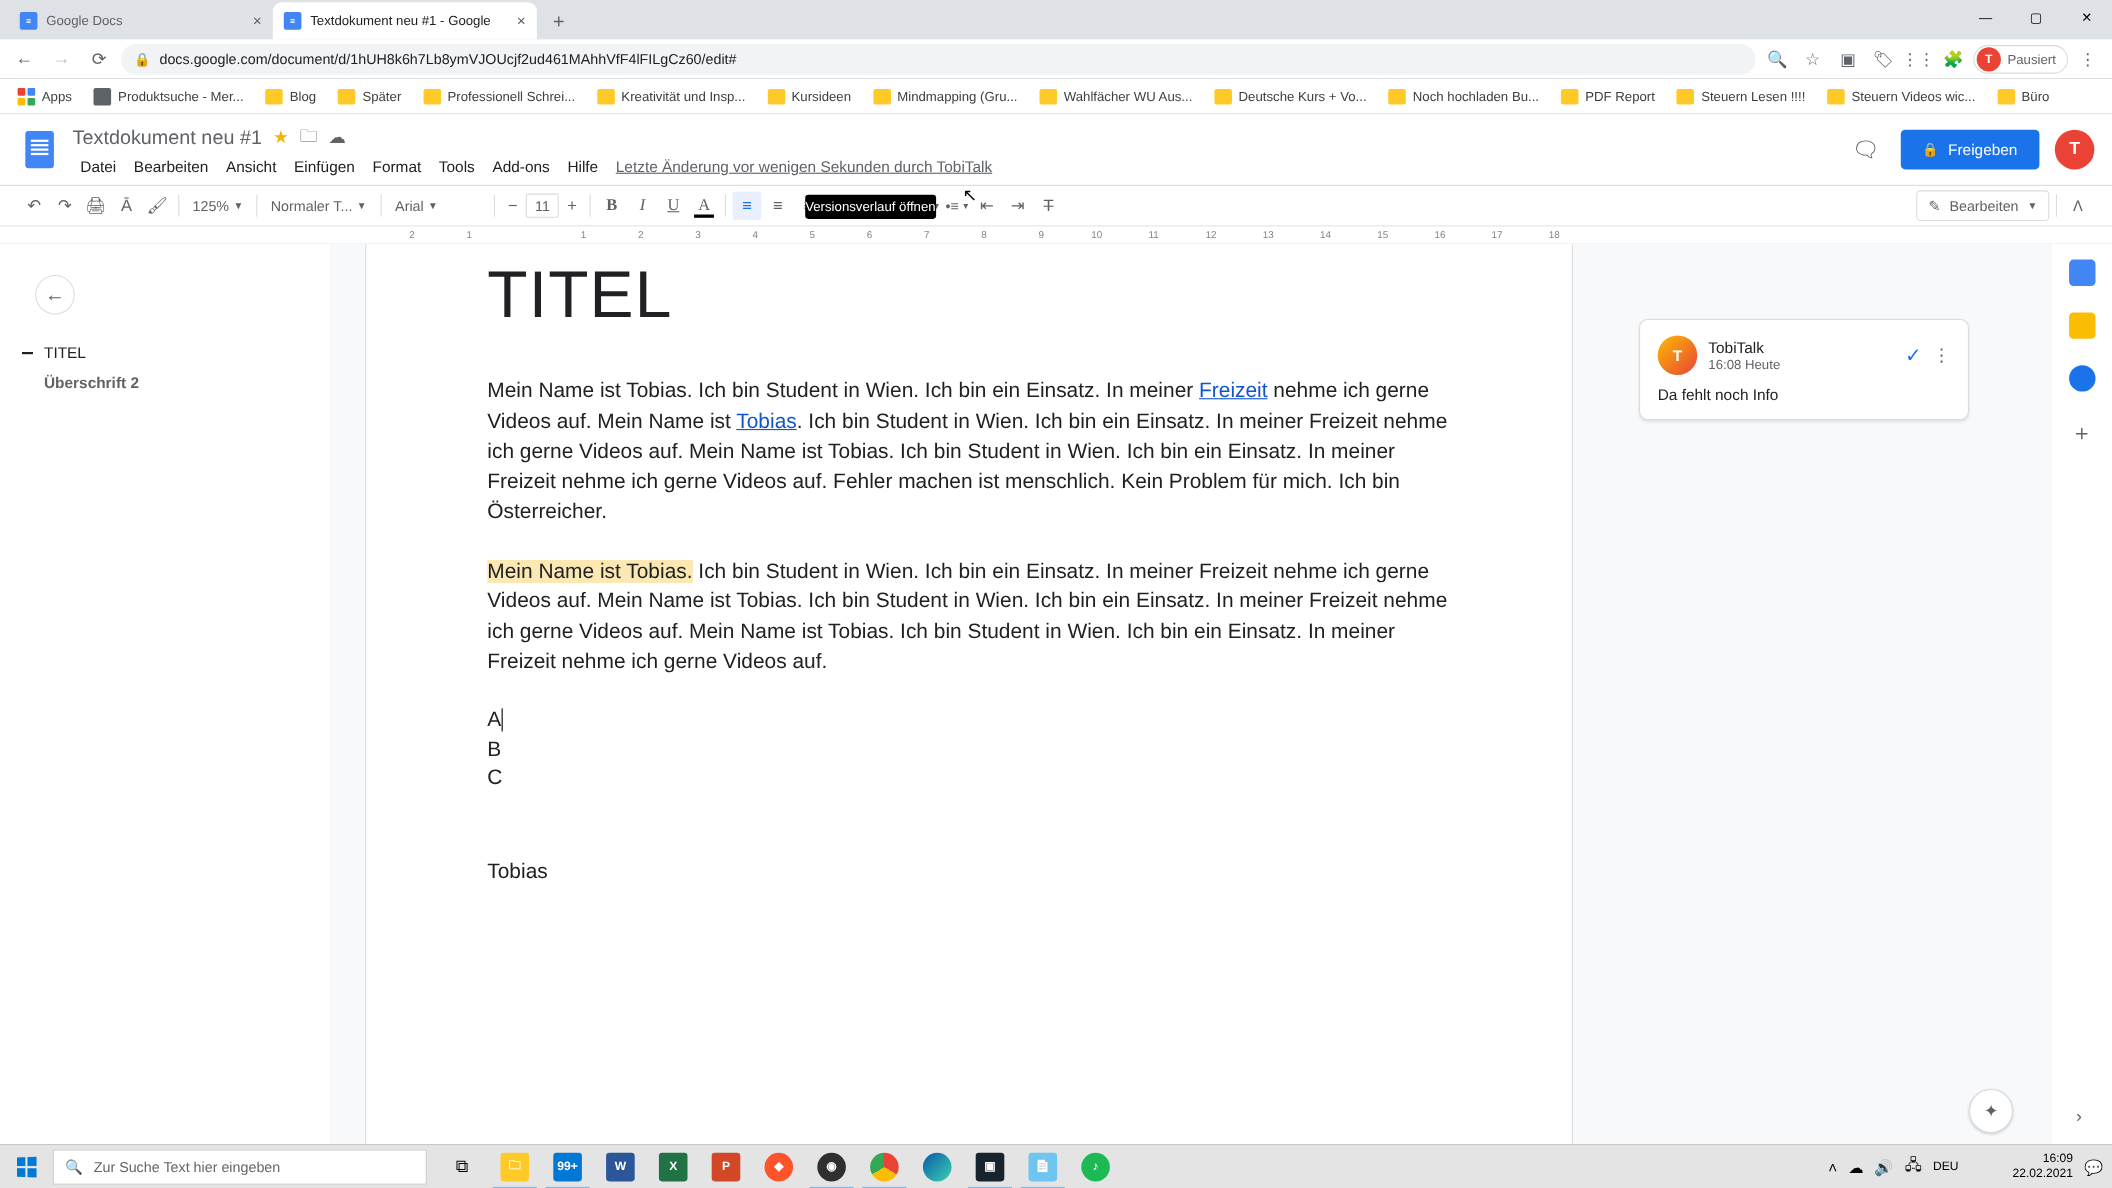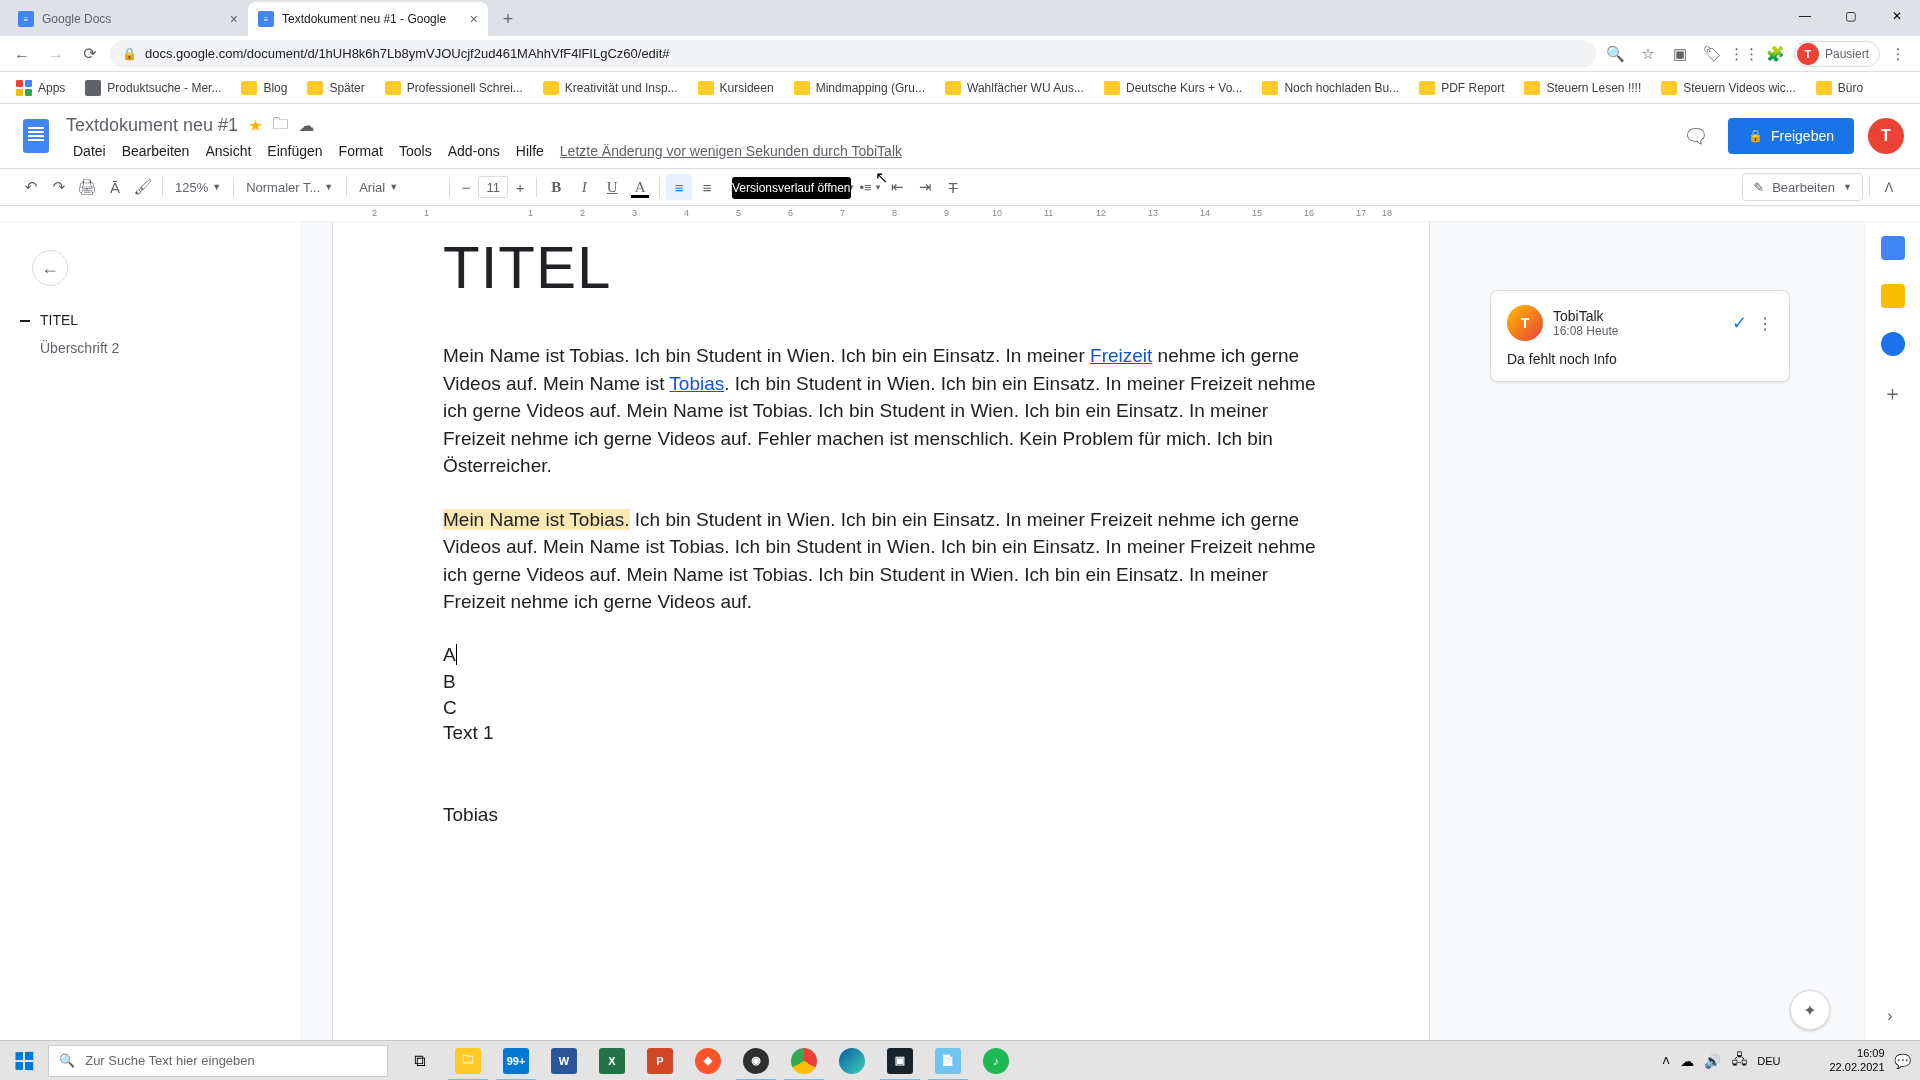--- a/index.html
+++ b/index.html
@@ -78,21 +78,21 @@
 
 
 .ruler { height: 16px; background: #fff; border-bottom: 1px solid #f1f3f4; position: relative; font-size: 9px; color: #80868b; }
 .ruler-track { position: absolute; left: 332px; right: 34px; top: 0; bottom: 0; }
 .ruler-num { position: absolute; top: 2px; }
 
 
 .main-area { position: absolute; top: 222px; bottom: 36px; left: 0; right: 0; background: #f8f9fa; display: flex; }
 .outline-pane { width: 300px; background: #fff; border-right: none; padding: 16px 0; }
 .outline-back { width: 36px; height: 36px; margin: 12px 0 20px 32px; display: flex; align-items: center; justify-content: center; color: #5f6368; font-size: 18px; border: 1px solid #dadce0; border-radius: 50%; }
-.outline-item { padding: 6px 20px 6px 40px; font-size: 14px; color: #5f6368; display: flex; align-items: center; }
+.outline-item { padding: 6px 20px 6px 40px; font-size: 14px; color: #5f6368; display: flex; align-items: center; font-weight: bold; }
 .outline-item.lvl0 { font-weight: 500; color: #202124; position: relative; }
 .outline-item.lvl0::before { content:""; position:absolute; left:20px; top:50%; width:10px; height:2px; background:#202124; }
 .outline-item.lvl1 { padding-left: 40px; }
 
 .doc-scroll { flex: 1; overflow: hidden; position: relative; }
 .page { position: absolute; left: 32px; top: -10px; width: 1098px; background: #fff; border: 1px solid #dadce0; padding: 20px 110px 80px 110px; min-height: 1050px; }
 .h-title { font-size: 60px; font-weight: 400; color: #202124; margin-bottom: 40px; letter-spacing: 1px; }
 .body-p { font-size: 19px; line-height: 1.45; color: #202124; margin-bottom: 26px; }
 .body-p a { color: #1155cc; text-decoration: underline; }
 .hl { background: #fce8b2; }
@@ -360,21 +360,21 @@
     <span class="ruler-num" style="left:560px">8</span>
     <span class="ruler-num" style="left:612px">9</span>
     <span class="ruler-num" style="left:660px">10</span>
     <span class="ruler-num" style="left:712px">11</span>
     <span class="ruler-num" style="left:764px">12</span>
     <span class="ruler-num" style="left:816px">13</span>
     <span class="ruler-num" style="left:868px">14</span>
     <span class="ruler-num" style="left:920px">15</span>
     <span class="ruler-num" style="left:972px">16</span>
     <span class="ruler-num" style="left:1024px">17</span>
-    <span class="ruler-num" style="left:1050px">18</span>
+    <span class="ruler-num" style="left:1076px">18</span>
   </div>
 </div>
 
 <div class="main-area">
   <div class="outline-pane">
     <div class="outline-back">←</div>
     <div class="outline-item lvl0">
         <span>TITEL</span>
       </div>
     <div class="outline-item lvl1">
@@ -387,21 +387,20 @@
       <div class="h-title">TITEL</div>
       <p class="body-p">
         <span>Mein Name ist Tobias. Ich bin Student in Wien. Ich bin ein Einsatz. In meiner </span><a href="#">Freizeit</a><span> nehme ich gerne Videos auf. Mein Name ist </span><a href="#">Tobias</a><span>. Ich bin Student in Wien. Ich bin ein Einsatz. In meiner Freizeit nehme ich gerne Videos auf. Mein Name ist Tobias. Ich bin Student in Wien. Ich bin ein Einsatz. In meiner Freizeit nehme ich gerne Videos auf. Fehler machen ist menschlich. Kein Problem für mich. Ich bin Österreicher.</span>
       </p>
       <p class="body-p">
         <span class="hl">Mein Name ist Tobias.</span><span> Ich bin Student in Wien. Ich bin ein Einsatz. In meiner Freizeit nehme ich gerne Videos auf. Mein Name ist Tobias. Ich bin Student in Wien. Ich bin ein Einsatz. In meiner Freizeit nehme ich gerne Videos auf. Mein Name ist Tobias. Ich bin Student in Wien. Ich bin ein Einsatz. In meiner Freizeit nehme ich gerne Videos auf.</span>
       </p>
       <div class="list-line"><span>A</span><span class="cursor-caret"></span></div>
       <div class="list-line">B</div>
       <div class="list-line">C</div>
-      <div class="body-small">Text 1</div>
       <div class="name-line">Tobias</div>
     </div>
   </div>
 </div>
 
 <div class="comment-card">
   <div class="comment-head">
     <div class="comment-avatar">T</div>
     <div class="comment-meta">
       <div class="comment-name">TobiTalk</div>

